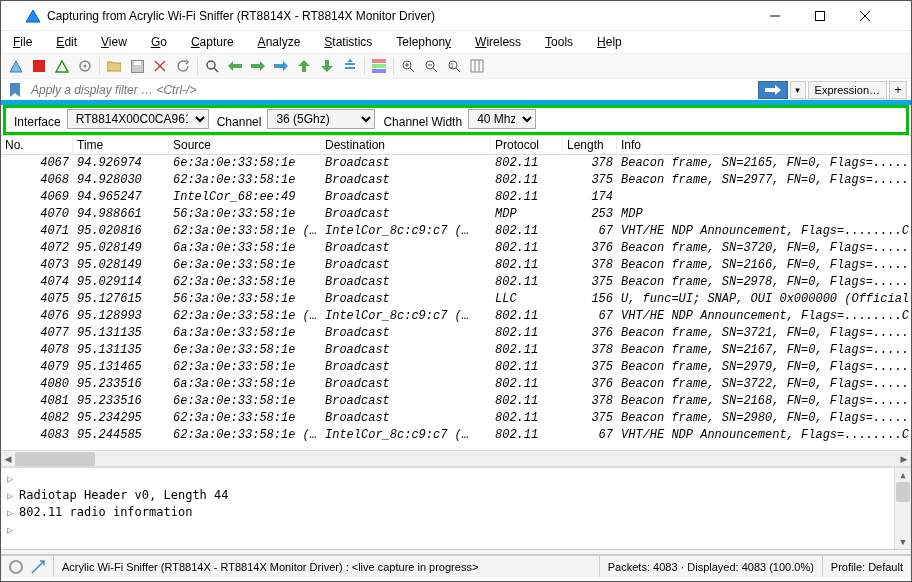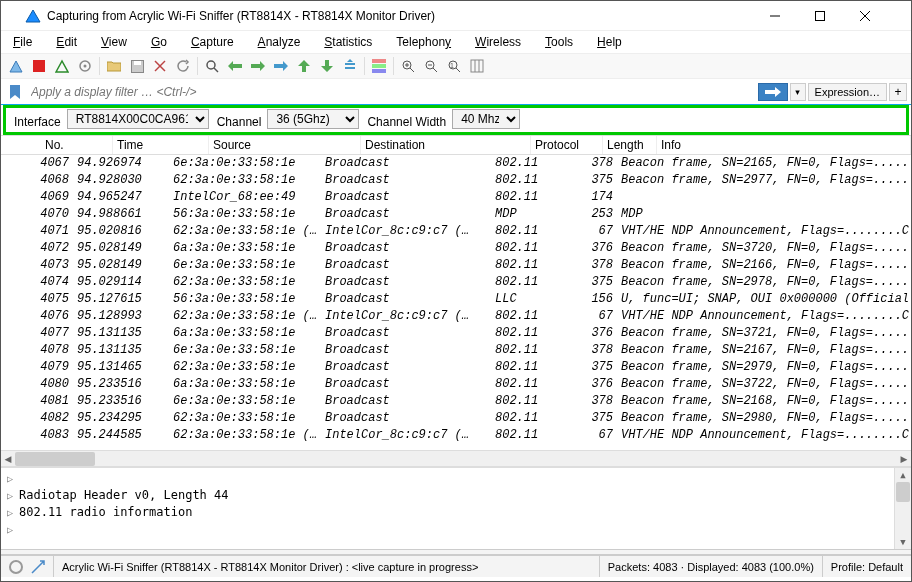--- a/index.html
+++ b/index.html
@@ -8,31 +8,31 @@
 .titlebar .app-icon { width: 16px; height: 16px; margin-right: 6px; }
 .titlebar .title { flex: 1; font-size: 12px; }
 .titlebar .winbtns { display: flex; gap: 0; }
 .titlebar .winbtn { width: 45px; height: 28px; display: flex; align-items: center; justify-content: center; font-size: 13px; cursor: default; }
 .menubar { height: 22px; display: flex; align-items: center; padding: 0 6px; gap: 12px; }
 .menubar span { padding: 2px 6px; cursor: default; }
 .menubar span u { text-decoration: underline; }
 .toolbar { height: 26px; display: flex; align-items: center; padding: 0 4px; gap: 1px; border-top: 1px solid #eee; border-bottom: 1px solid #eee; background: #f8f8f8; }
 .tb-btn { width: 22px; height: 22px; display: flex; align-items: center; justify-content: center; border: 1px solid transparent; border-radius: 2px; cursor: default; }
 .tb-sep { width: 1px; height: 18px; background: #ddd; margin: 0 2px; }
-.filterbar { height: 26px; display: flex; align-items: center; padding: 2px 4px; gap: 2px; border-bottom: 1px solid #0ea5e9; }
+.filterbar { height: 26px; display: flex; align-items: center; padding: 2px 4px; gap: 2px; border-bottom: 5px solid #0ea5e9; }
 .filterbar .bookmark { width: 20px; height: 20px; display:flex; align-items:center; justify-content:center; color:#1a6dc9; }
 .filterbar input { flex: 1; height: 20px; border: none; outline: none; font-size: 12px; padding: 0 4px; font-style: italic; color: #666; background:#fff; }
 .filterbar .arrow-btn { width: 30px; height: 18px; background: #3b82c4; color: #fff; display: flex; align-items: center; justify-content: center; font-size: 11px; border:1px solid #2a6aa8; }
 .filterbar .dd { width:16px; height:18px; border:1px solid #ccc; display:flex; align-items:center; justify-content:center; font-size:9px; background:#f4f4f4; }
 .filterbar .expr { padding: 0 6px; height:18px; border:1px solid #ccc; background:#f4f4f4; display:flex; align-items:center; font-size:11px; }
 .filterbar .plus { width:18px; height:18px; border:1px solid #ccc; background:#f4f4f4; display:flex; align-items:center; justify-content:center; font-size:12px; }
 .iface-row { height: 30px; display: flex; align-items: flex-end; padding: 3px 6px; border: 3px solid #00c800; margin: 0 2px; }
 .iface-row label { margin-right: 6px; margin-left:2px; }
 .iface-row select { height: 20px; font-size: 12px; border: 1px solid #aaa; background: #f4f4f4; padding: 0 4px; margin-right:6px; }
-.packet-header { height: 20px; display: flex; background: #fff; border-top:1px solid #ddd; border-bottom: 1px solid #ddd; font-size: 12px; padding-left: 40px; }
+.packet-header { height: 20px; display: flex; background: #fff; border-top:1px solid #ddd; border-bottom: 1px solid #ddd; font-size: 12px; }
 .packet-header div { padding: 2px 4px; border-right: 1px solid #eee; overflow:hidden; white-space:nowrap; }
 .packet-list { height: 295px; overflow: hidden; font-family: Consolas, "Courier New", monospace; font-size: 12px; line-height: 17px; white-space: nowrap; background:#fff; position:relative; }
 .packet-row { display: flex; height:17px;font-style:italic; }
 .packet-row div { padding: 0 4px; overflow: hidden; }
 .c-no { width: 72px; text-align: right; }
 .c-time { width: 96px; }
 .c-src { width: 152px; }
 .c-dst { width: 170px; }
 .c-proto { width: 72px; }
 .c-len { width: 54px; text-align: right; }
@@ -238,21 +238,21 @@
   </div>
   <div class="dd">▾</div>
   <div class="expr">Expression…</div>
   <div class="plus">+</div>
 </div>
 
 <div class="iface-row">
   <label>Interface</label>
   <select style="width:142px"><option>RT8814X00C0CA961BF5</option></select>
   <label>Channel</label>
-  <select style="width:92px"><option>36 (5Ghz)</option></select>
+  <select style="width:108px"><option>36 (5Ghz)</option></select>
   <label>Channel Width</label>
   <select style="width:68px"><option>40 Mhz</option></select>
 </div>
 
 <div class="packet-header">
   <div class="c-no" style="text-align:left">No.</div>
   <div class="c-time">Time</div>
   <div class="c-src">Source</div>
   <div class="c-dst">Destination</div>
   <div class="c-proto">Protocol</div>

